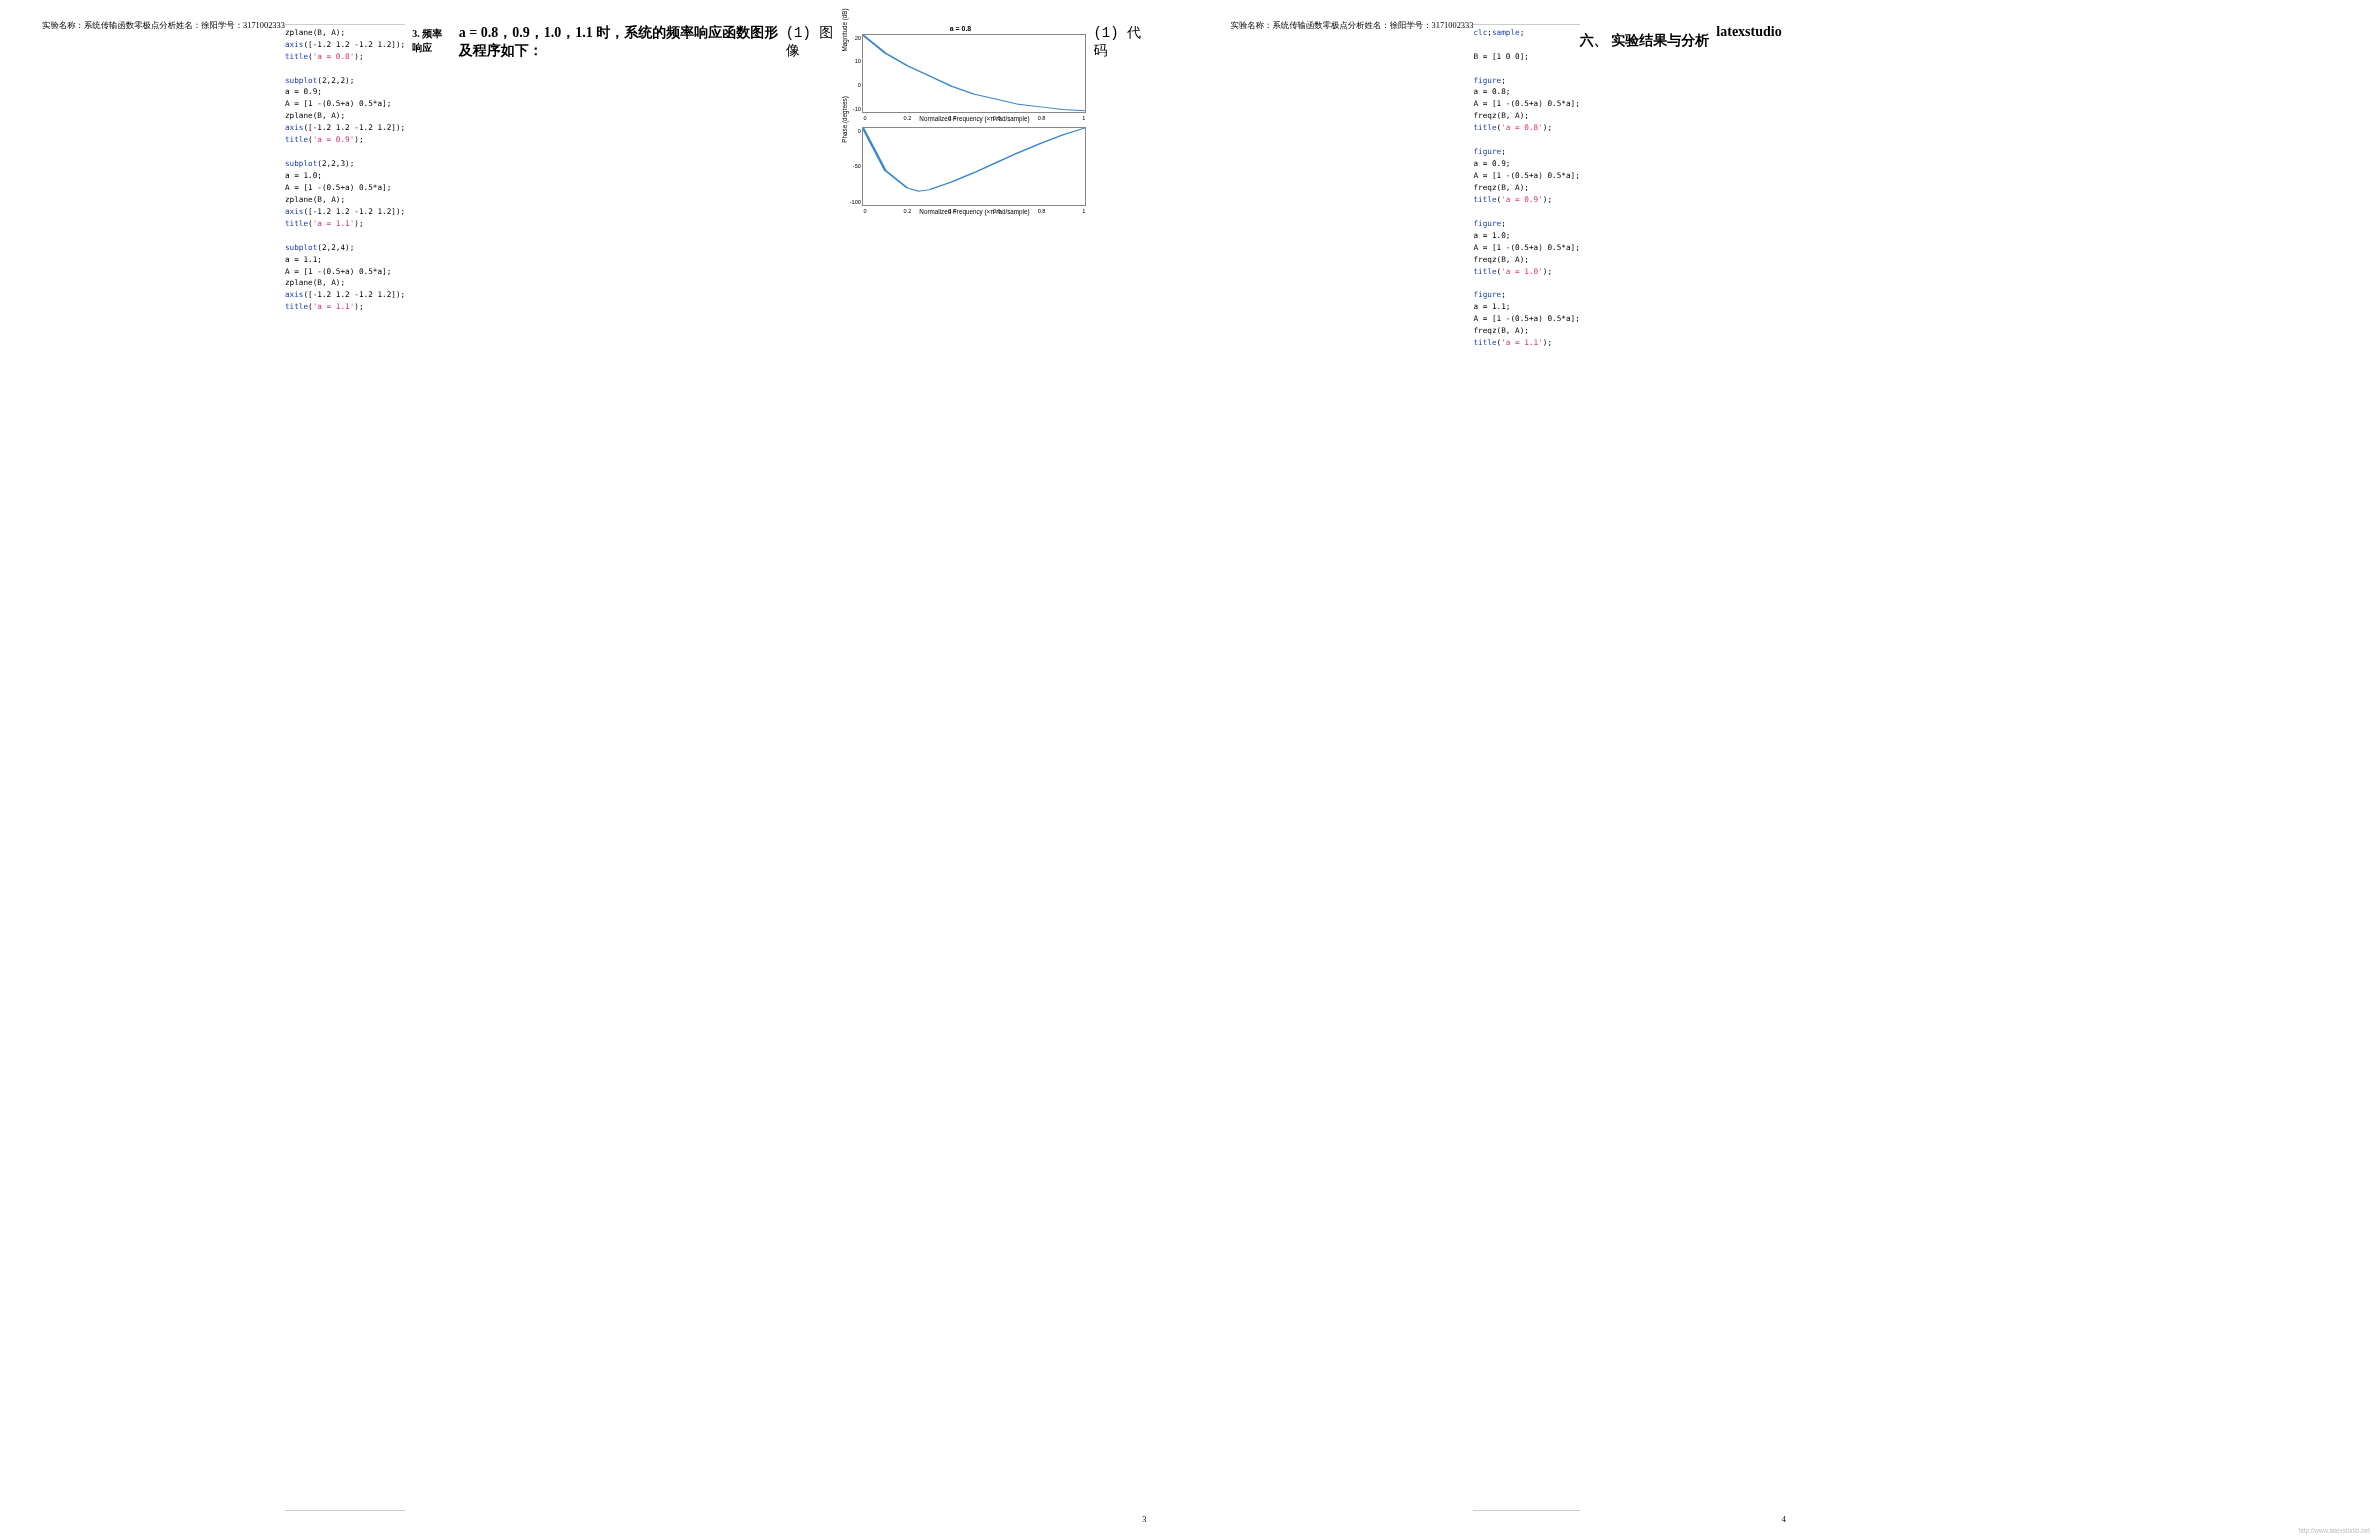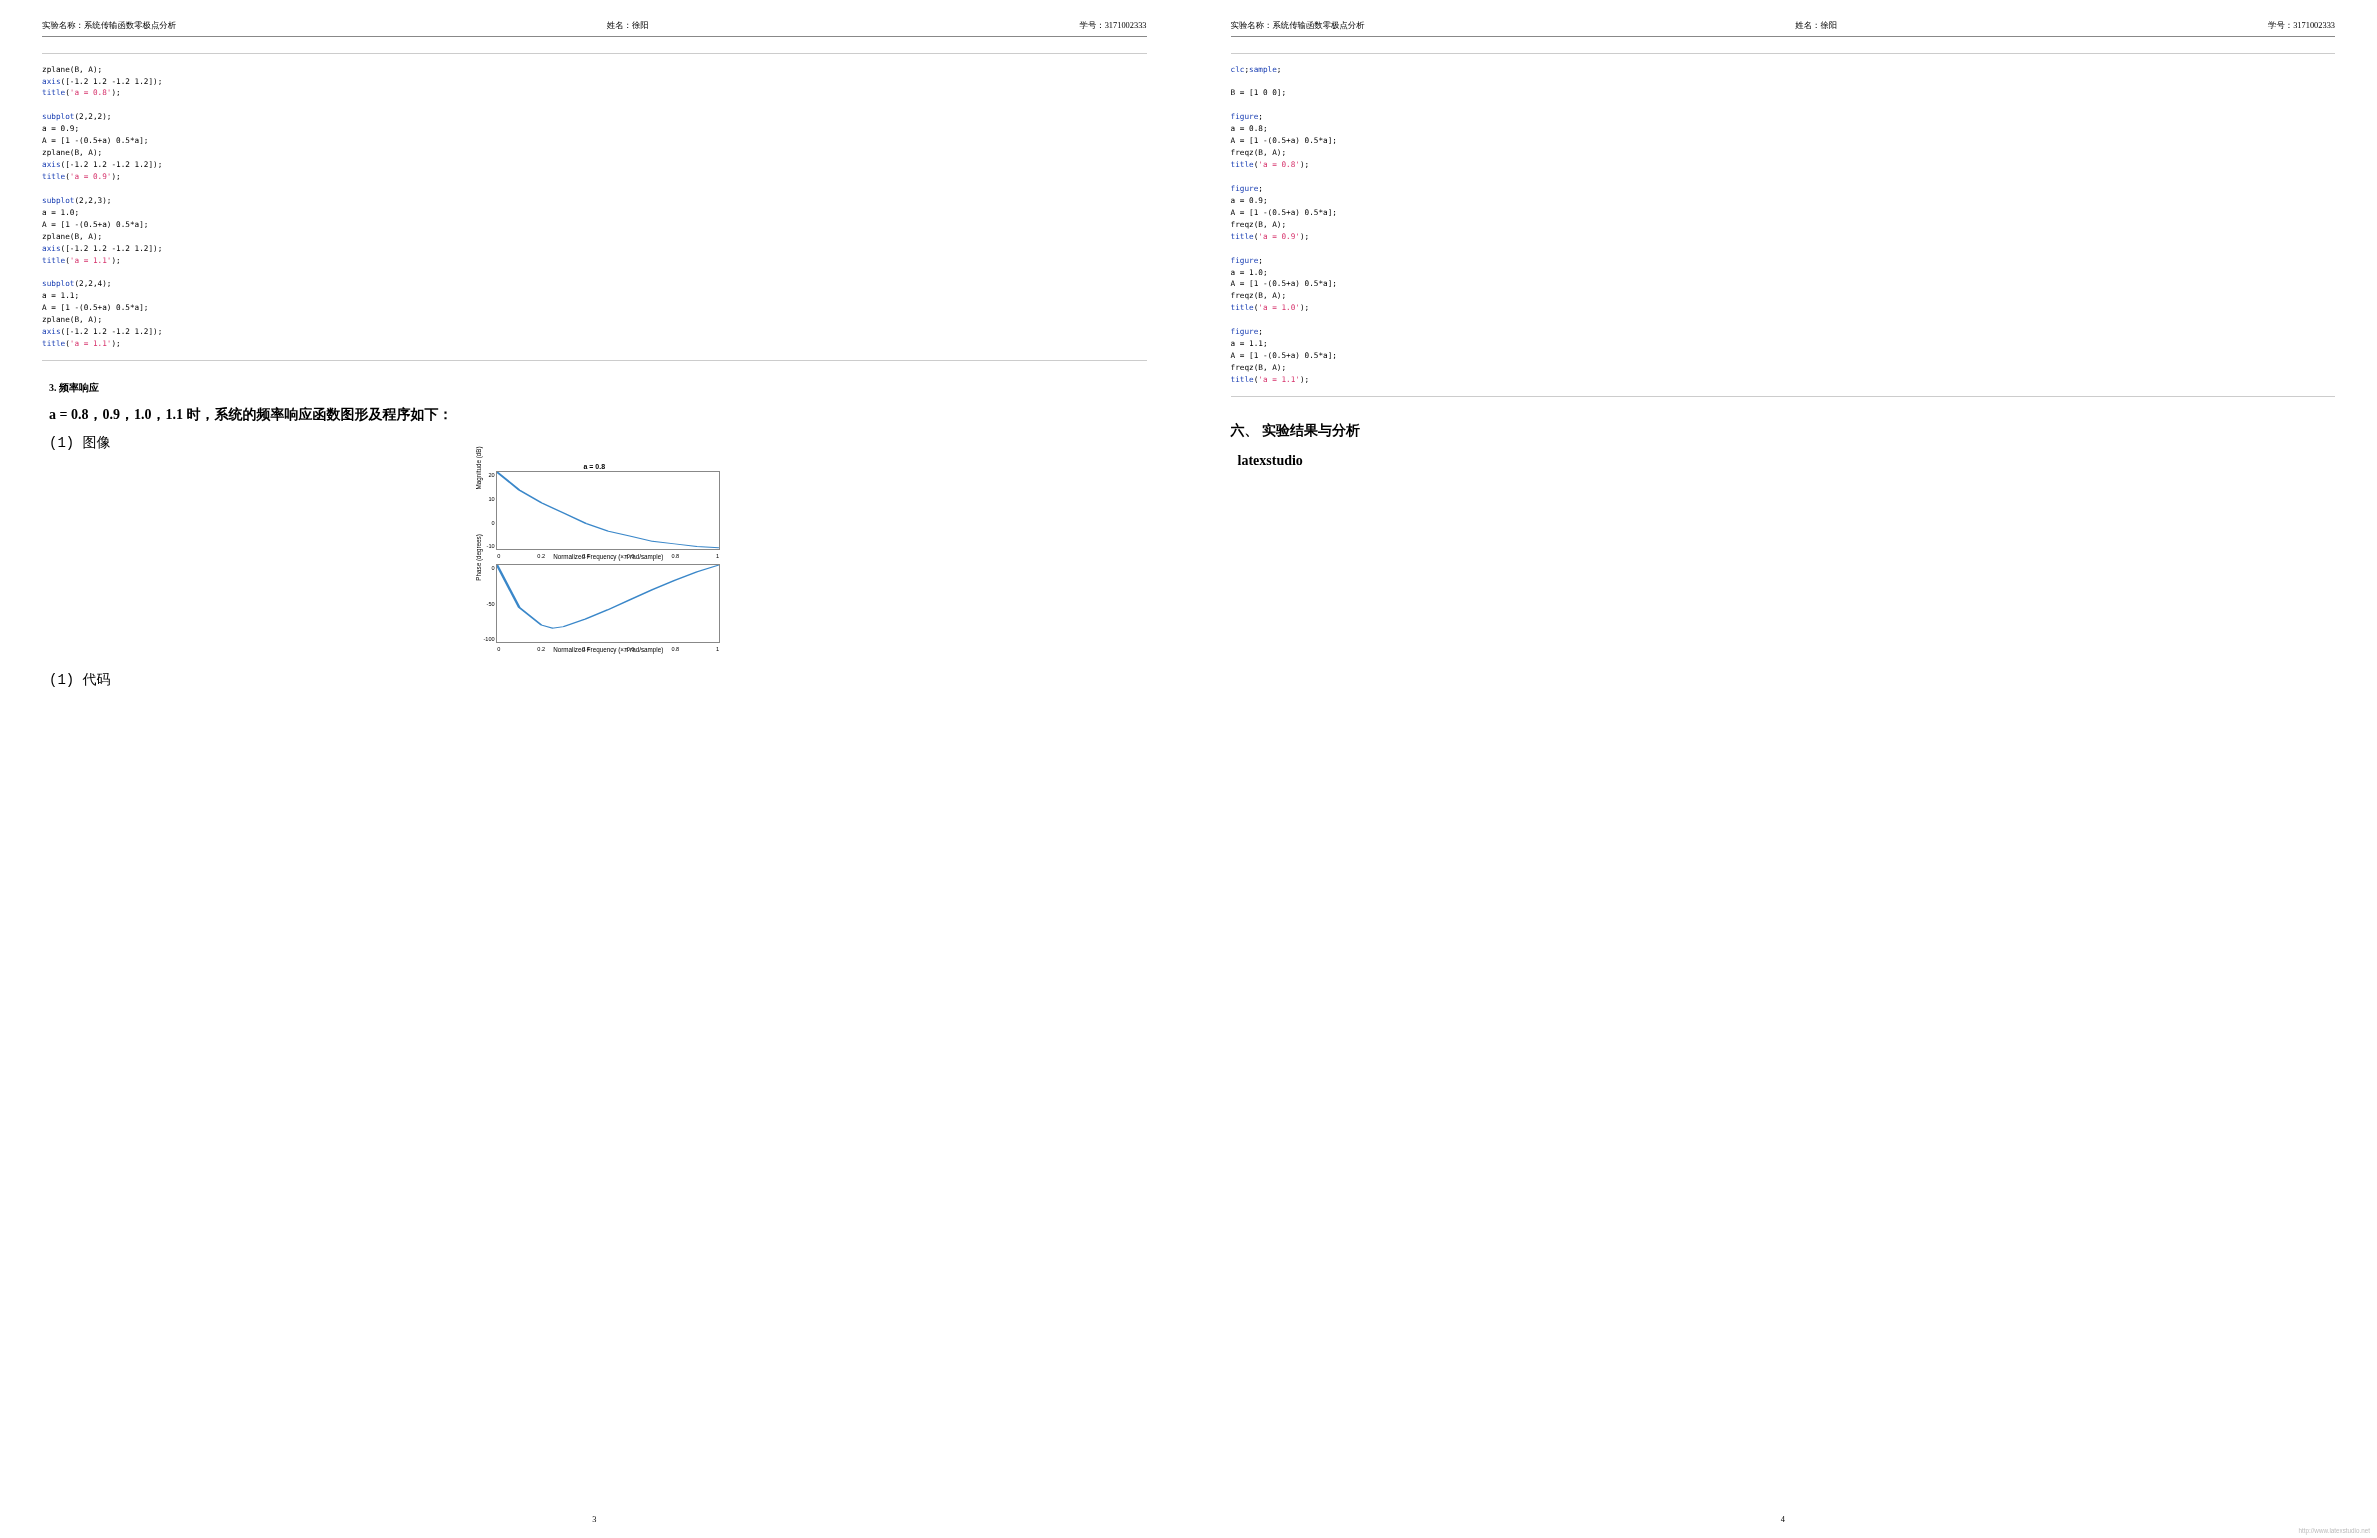--- a/index.html
+++ b/index.html
@@ -15,21 +15,21 @@
     width: 100%;
     min-height: 100vh;
     box-sizing: border-box;
   }
   .page {
     flex: 1;
     padding: 19.6px 42px 14px 42px;
     box-sizing: border-box;
     position: relative;
     display: flex;
-    flex-direction: column;
+    flex-direction: row;
   }
   .page-header {
     display: flex;
     justify-content: space-between;
     font-size: 8.4px;
     margin-bottom: 2.8px;
   }
   .page-header span { white-space: nowrap; }
   .hr {
     border: none;
@@ -37,21 +37,21 @@
     margin: 2.8px 0 11.2px 0;
   }
 
   .code-block {
     font-family: Menlo, Consolas, monospace;
     font-size: 7.7px;
     line-height: 1.55;
     white-space: pre;
     border-top: 0.7px solid #ccc;
     border-bottom: 0.7px solid #ccc;
-    padding: 10px 0;
+    padding: 2px 0;
     margin: 4.2px 0 12.6px 0;
   }
   .code-block .fn { color: #1a3fb3; }
   .code-block .str { color: #d6336c; }
 
   .section-heading {
     font-weight: bold;
     font-size: 10px;
     margin: 7px 0 7px 7px;
   }

